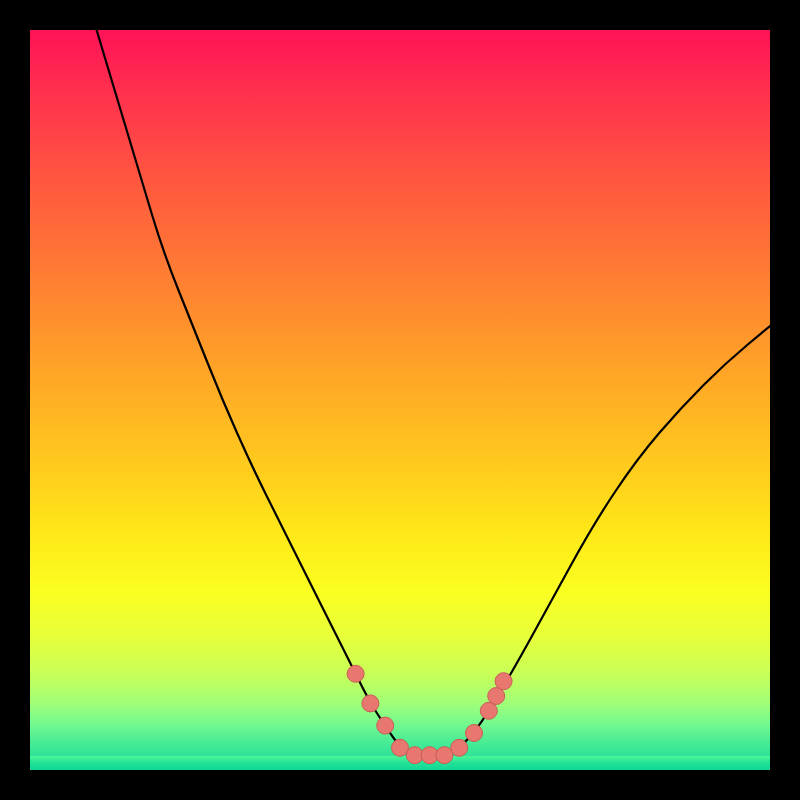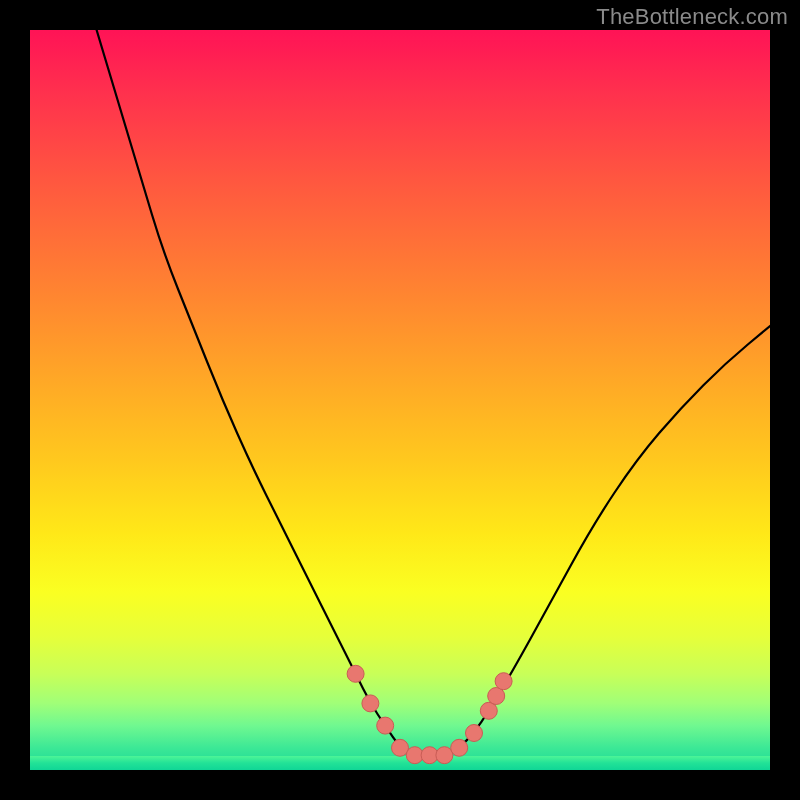--- a/index.html
+++ b/index.html
@@ -86,21 +86,20 @@
     stroke-width: 1;
   }
 </style>
 </head>
 <body>
 
 <div class="frame">
   <div class="plot"></div>
   <div class="green-strip"></div>
 
-  <div class="watermark">TheBottleneck.com</div>
 
   <svg class="curves" viewBox="0 0 740 740" preserveAspectRatio="none">
     <path id="curve-path" class="curve" d="M 66.6 0.0 Q 66.6 0.0 77.7 37.0 Q 88.8 74.0 99.9 111.0 Q 111.0 148.0 122.1 185.0 Q 133.2 222.0 148.0 259.0 Q 162.8 296.0 177.6 333.0 Q 192.4 370.0 207.2 403.3 Q 222.0 436.6 236.8 466.2 Q 251.6 495.8 266.4 525.4 Q 281.2 555.0 292.3 577.2 Q 303.4 599.4 314.5 621.6 Q 325.6 643.8 333.0 658.6 Q 340.4 673.4 347.8 684.5 Q 355.2 695.6 362.6 706.7 Q 370.0 717.8 377.4 721.5 Q 384.8 725.2 392.2 725.2 Q 399.6 725.2 407.0 725.2 Q 414.4 725.2 421.8 721.5 Q 429.2 717.8 436.6 710.4 Q 444.0 703.0 451.4 691.9 Q 458.8 680.8 469.9 662.3 Q 481.0 643.8 499.5 610.5 Q 518.0 577.2 540.2 536.5 Q 562.4 495.8 584.6 462.5 Q 606.8 429.2 629.0 403.3 Q 651.2 377.4 673.4 355.2 Q 695.6 333.0 717.8 314.5 T 740.0 296.0"></path>
     <g id="markers-group">
         <circle class="marker" cx="325.6" cy="643.8" r="8.5"></circle>
         <circle class="marker" cx="340.4" cy="673.4" r="8.5"></circle>
         <circle class="marker" cx="355.2" cy="695.6" r="8.5"></circle>
         <circle class="marker" cx="370.0" cy="717.8" r="8.5"></circle>
         <circle class="marker" cx="384.8" cy="725.2" r="8.5"></circle>
         <circle class="marker" cx="399.6" cy="725.2" r="8.5"></circle>

